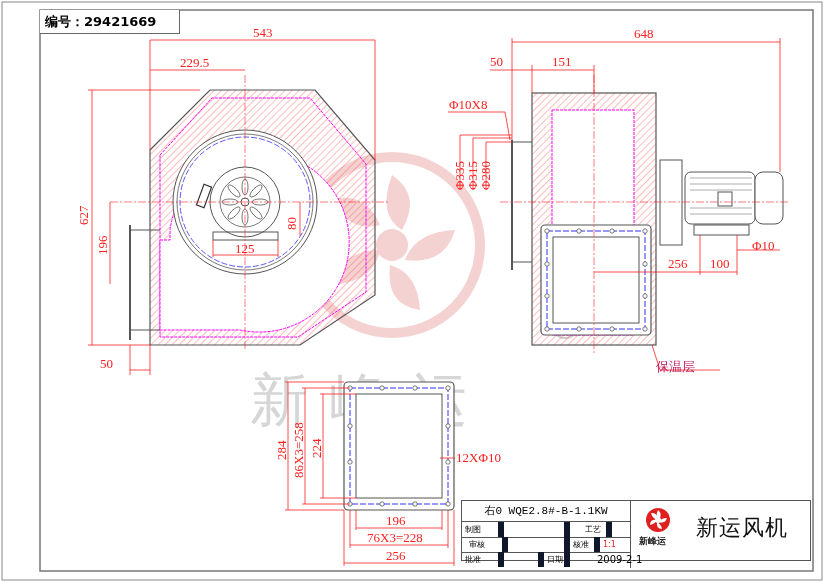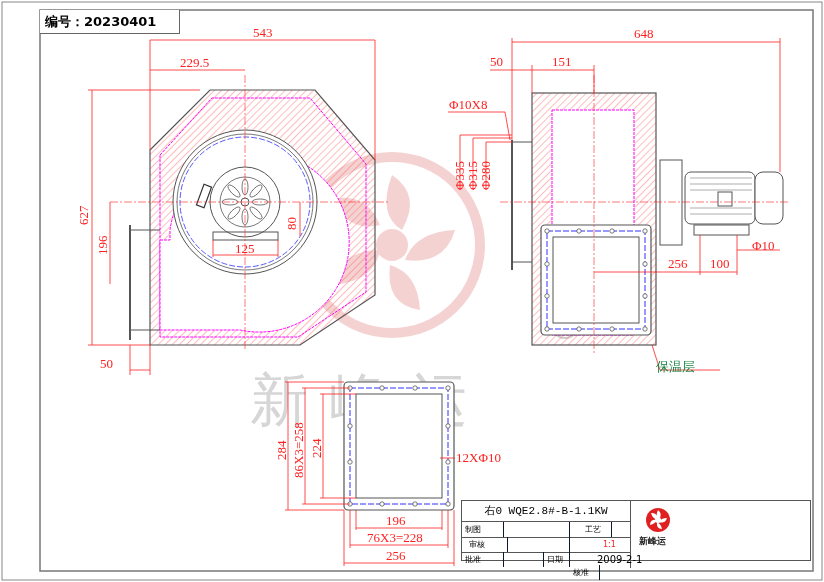--- a/index.html
+++ b/index.html
@@ -5,26 +5,26 @@
   html,body{margin:0;padding:0;background:#fff;}
   body{width:824px;height:582px;position:relative;overflow:hidden;font-family:"DejaVu Serif","Liberation Serif",serif;}
   #drawing{position:absolute;left:0;top:0;width:824px;height:582px;}
   .dim{fill:#ff2020;font-family:"Liberation Serif","DejaVu Serif",serif;font-size:13px;}
   .num-box{position:absolute;left:40px;top:10px;width:140px;height:24px;border:1px solid #666;border-left:none;border-top:none;background:#fff;font-family:"DejaVu Sans","Liberation Sans",sans-serif;font-size:13px;font-weight:bold;line-height:24px;padding-left:5px;box-sizing:border-box;color:#000;}
   .tb{position:absolute;left:461px;top:500px;width:350px;height:61px;border:1px solid #555;background:#fff;box-sizing:border-box;font-family:"DejaVu Sans","Liberation Sans",sans-serif;}
   .tb-left{position:absolute;left:0;top:0;width:168px;height:67px;border-right:1px solid #555;}
   .tb-title{position:absolute;left:0;top:0;width:168px;height:20px;border-bottom:1px solid #555;font-size:11px;text-align:center;line-height:20px;font-family:"Liberation Mono","DejaVu Sans Mono",monospace;}
   .tb-row{position:absolute;left:0;width:168px;height:15px;border-bottom:1px solid #555;font-size:8px;}
   .tb-row:last-child{border-bottom:none;}
-  .tb-cell{position:absolute;top:0;height:15px;line-height:15px;border-right:1px solid #0f172a;box-sizing:border-box;padding-left:3px;}
+  .tb-cell{position:absolute;top:0;height:15px;line-height:15px;border-right:6px solid #0f172a;box-sizing:border-box;padding-left:3px;}
   .tb-right{position:absolute;left:169px;top:0;width:180px;height:67px;}
   .brand{position:absolute;left:65px;top:12px;font-size:22px;color:#111;letter-spacing:1px;}
   .site{position:absolute;left:56px;top:47px;font-size:7px;color:#333;text-align:center;width:110px;line-height:9px;}
   .logo-text{position:absolute;left:8px;top:34px;font-size:9px;color:#222;font-weight:bold;}
-  .callout{position:absolute;left:656px;top:358px;font-size:13px;color:#15803d;font-family:"DejaVu Sans","Liberation Sans",sans-serif;}
+  .callout{position:absolute;left:656px;top:358px;font-size:13px;color:#be185d;font-family:"DejaVu Sans","Liberation Sans",sans-serif;}
 </style>
 </head>
 <body>
 
 <svg id="drawing" viewBox="0 0 824 582" xmlns="http://www.w3.org/2000/svg">
   <defs>
     <pattern id="hatch" patternUnits="userSpaceOnUse" width="5" height="5" patternTransform="rotate(45)">
       <line x1="0" y1="0" x2="0" y2="5" stroke="#ff5a5a" stroke-width="0.8"></line>
     </pattern>
   </defs>
@@ -216,48 +216,49 @@
   <text class="dim" x="286" y="460" transform="rotate(-90 286 460)">284</text>
   <text class="dim" x="303" y="478" transform="rotate(-90 303 478)">86X3=258</text>
   <text class="dim" x="321" y="458" transform="rotate(-90 321 458)">224</text>
   <text class="dim" x="456" y="462">12XΦ10</text>
   <text class="dim" x="386" y="525">196</text>
   <text class="dim" x="367" y="542">76X3=228</text>
   <text class="dim" x="386" y="560">256</text>
 </svg>
 
 <div class="num-box">
-  <span>编号：</span><span>20230401</span>
+  <span>编号：</span><span>29421669</span>
 </div>
 
 <div class="callout">保温层</div>
 
 <div class="tb">
   <div class="tb-left">
     <div class="tb-title">右0  WQE2.8#-B-1.1KW</div>
     <div class="tb-row" style="top:21px;">
       <div class="tb-cell" style="left:0;width:42px;">制图</div>
       <div class="tb-cell" style="left:42px;width:66px;"></div>
       <div class="tb-cell" style="left:120px;width:30px;">工艺</div>
       <div class="tb-cell" style="left:138px;width:30px;border-right:none;"></div>
     </div>
     <div class="tb-row" style="top:36px;">
       <div class="tb-cell" style="left:4px;width:42px;">审核</div>
       <div class="tb-cell" style="left:42px;width:66px;"></div>
-      <div class="tb-cell" style="left:108px;width:30px;margin-top:28px;">核准</div>
+      <div class="tb-cell" style="left:108px;width:30px;">核准</div>
       <div class="tb-cell" style="left:138px;width:30px;border-right:none;color:#ff2020;">1:1</div>
     </div>
     <div class="tb-row" style="top:51px;border-bottom:none;">
       <div class="tb-cell" style="left:0;width:42px;">批准</div>
       <div class="tb-cell" style="left:42px;width:40px;"></div>
       <div class="tb-cell" style="left:82px;width:26px;">日期</div>
       <div class="tb-cell" style="left:108px;width:60px;border-right:none;font-size:10px;margin-left:24px;">2009-2-1</div>
     </div>
   </div>
   <div class="tb-right">
     <svg style="position:absolute;left:14px;top:6px;" width="26" height="26" viewBox="0 0 26 26">
       <circle cx="13" cy="13" r="12" fill="#e02020"></circle>
       <circle cx="13" cy="13" r="3" fill="#fff"></circle>
       <path d="M13 3 q5 4 1 9 q-4 -3 -1 -9z M22 11 q-2 6 -8 4 q2 -4 8 -4z M17 22 q-6 0 -5 -7 q4 2 5 7z M5 18 q0 -6 7 -5 q-2 4 -7 5z M6 6 q6 -1 7 6 q-5 1 -7 -6z" fill="#fff"></path>
     </svg>
     <div class="logo-text">新峰运</div>
+    <div class="brand">新运风机</div>
   </div>
 </div>
 
 </body></html>

